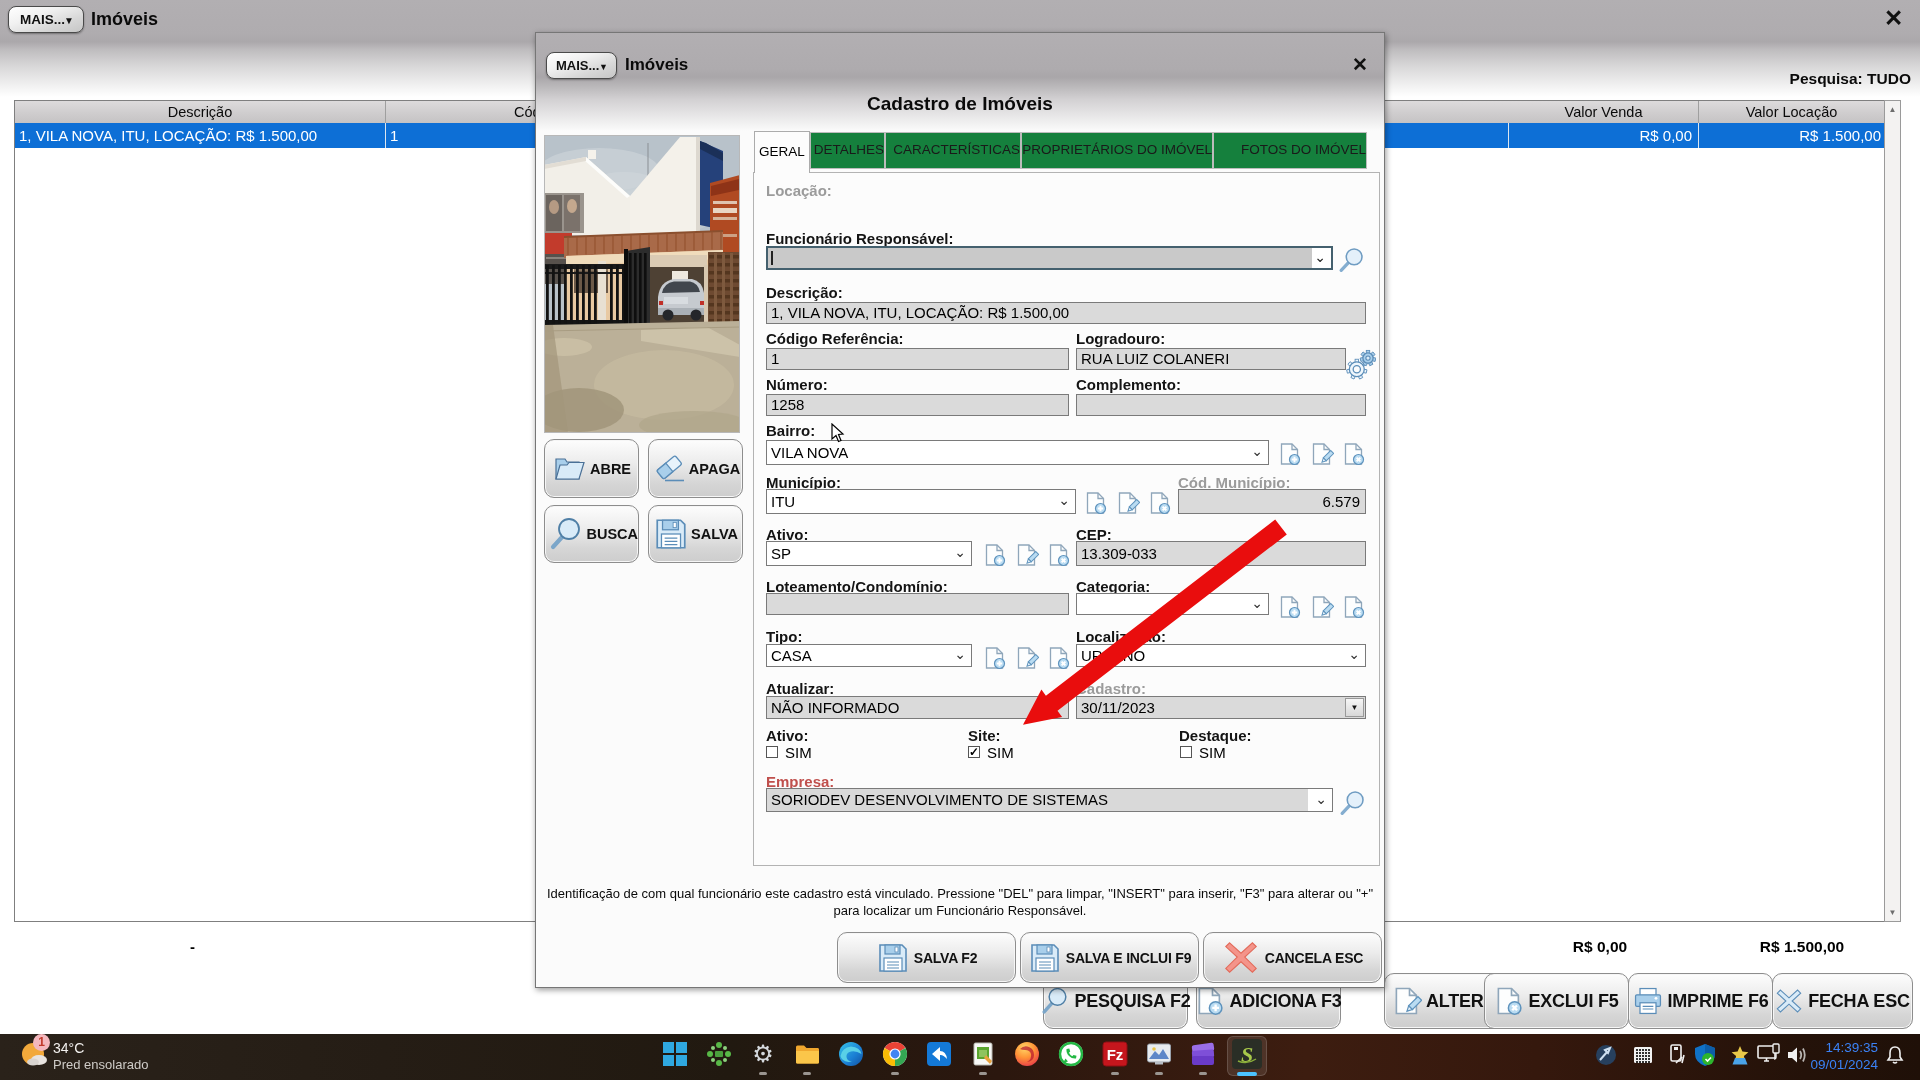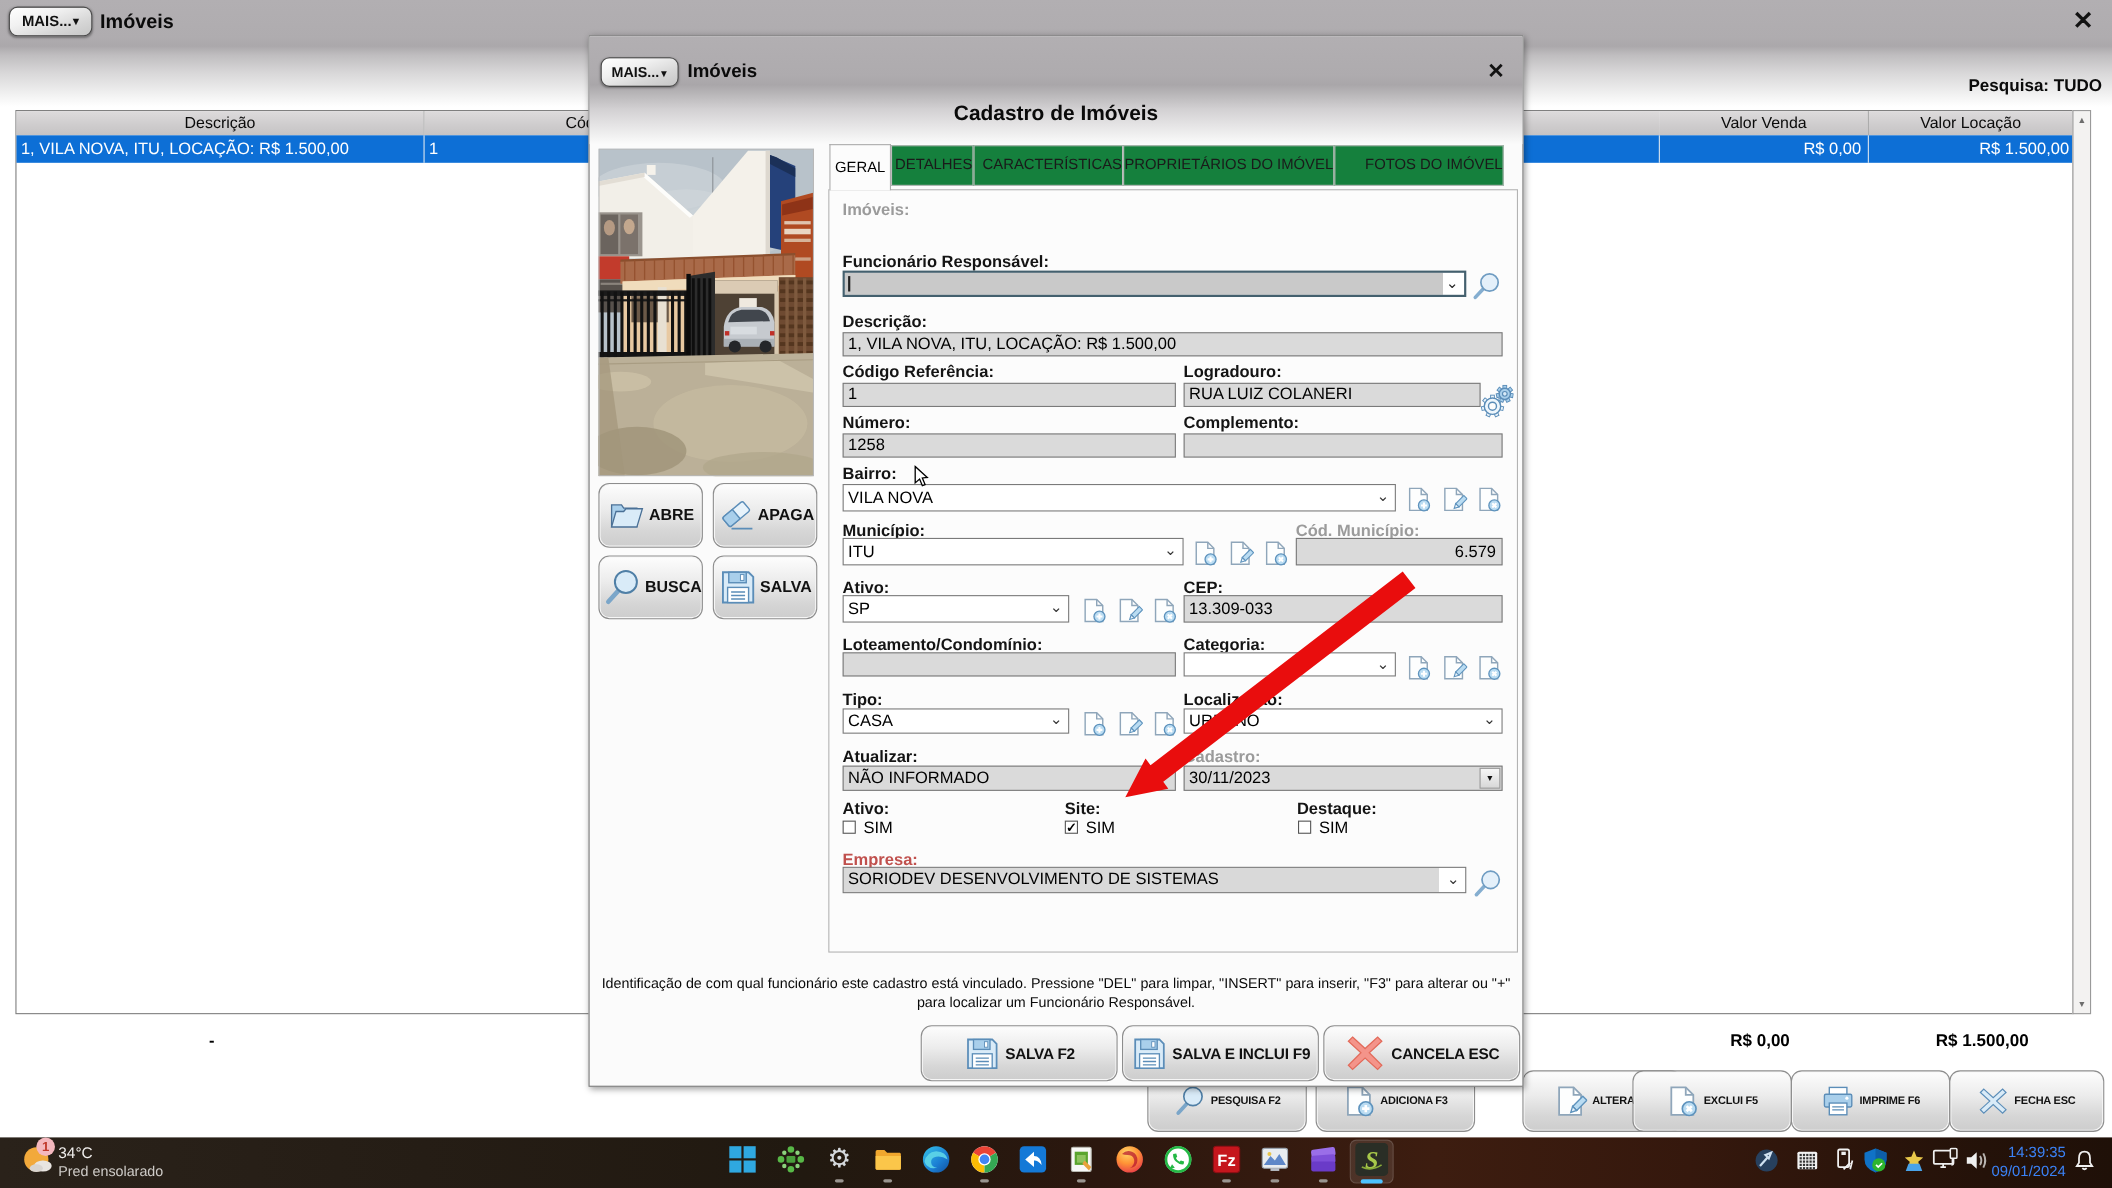--- a/index.html
+++ b/index.html
@@ -16,21 +16,21 @@
   .th { top:0; height:22px; background:linear-gradient(180deg,#dddbdc 0%,#cfcdce 55%,#c5c3c4 100%);
     border-right:1px solid #9f9f9f; color:#0a0a0a; font-size:14.5px; text-align:center; line-height:22px; }
   #selrow { top:22px; height:25px; background:#0d6fd6; }
   .selcell { color:#fff; font-size:15px; line-height:25px; border-right:1px solid #dce6ef; white-space:nowrap; }
   #sbar { left:1884px; top:100px; width:17px; height:822px; background:#f3f2f1; border:1px solid #9a9a9a; }
   .sarr { left:1px; width:13px; height:15px; color:#6d6d6d; font-size:8px; text-align:center; line-height:15px; }
   .gbtn { border:1px solid #8d8d8d; border-radius:10px;
     background:linear-gradient(180deg,#fdfdfd 0%,#ececec 40%,#d6d6d6 75%,#cdcdcd 100%);
     display:flex; align-items:center; justify-content:center; font-weight:bold; color:#111;
     box-shadow:inset 0 0 0 1px #f6f6f6; white-space:nowrap; }
-  .bbtn { top:973px; width:145px; height:56px; font-size:10px; letter-spacing:-0.2px; }
+  .bbtn { top:973px; width:145px; height:56px; font-size:18px; letter-spacing:-0.2px; }
   #modal { left:535px; top:32px; width:850px; height:956px; background:#fbfbfb;
     border:1px solid #767676; box-shadow:1px 2px 6px rgba(0,0,0,.4); }
   #modalhdr { left:0; top:0; width:848px; height:98px;
     background:linear-gradient(180deg,#b2afb2 0px,#aeabae 36px,#a9a6a9 44px,#bbb9bb 54px,#d2d0d2 66px,#e4e3e4 80px,#f3f3f3 92px,#fbfbfb 98px); }
   .tab { top:99px; height:37px; background:#15803d; border:1px solid #bcbcbc; color:#1a1a1a;
     font-size:13.5px; text-align:right; line-height:34px; white-space:nowrap; }
   #tabgeral { left:218px; top:98px; width:56px; height:42px; background:#fcfcfc; border:1px solid #ababab;
     border-bottom:none; z-index:3; line-height:40px; font-size:13.5px; text-align:center; }
   #fpanel { left:217px; top:139px; width:627px; height:694px; border:1px solid #b3b3b3; background:#fcfcfc; }
   .flabel { font-size:15px; font-weight:bold; color:#141414; white-space:nowrap; }
@@ -279,21 +279,21 @@
 <ellipse cx="150" cy="290" rx="55" ry="14" fill="#b2a78c" opacity="0.8"></ellipse>
 <line x1="0" y1="196" x2="196" y2="192" stroke="#a89c82" stroke-width="1"></line>
 <rect x="0.5" y="0.5" width="195" height="297" fill="none" stroke="#b8b8b8" stroke-width="1"></rect>
 </svg>
   <div class="abs tab" style="left:274px;width:75px;">DETALHES</div>
   <div class="abs tab" style="left:349px;width:136px;">CARACTERÍSTICAS</div>
   <div class="abs tab" style="left:485px;width:192px;">PROPRIETÁRIOS DO IMÓVEL</div>
   <div class="abs tab" style="left:677px;width:154px;">FOTOS DO IMÓVEL</div>
   <div class="abs" id="tabgeral">GERAL</div>
   <div class="abs" id="fpanel"></div>
-  <div class="abs flabel glabel" style="left:230px;top:149px;">Imóveis:</div>
+  <div class="abs flabel glabel" style="left:230px;top:149px;">Locação:</div>
 <div class="abs flabel " style="left:230px;top:197px;">Funcionário Responsável:</div>
 <div class="abs" style="left:230px;top:213px;width:567px;height:24px;border:2px solid #44606e;background:linear-gradient(to right,#c9c9c9 0,#c9c9c9 544px,#fff 544px);">
       <div class="abs" style="left:3px;top:3px;width:1.5px;height:14px;background:#222;"></div>
       <span class="chev" style="color:#222;">⌄</span>
     </div>
 <div class="abs" style="left:800px;top:213px;"><svg width="29" height="29" viewBox="0 0 29 29" style="">
         <g transform="scale(1.0357142857142858)">
 <line x1="5" y1="23.5" x2="12.5" y2="15.5" stroke="#85aed0" stroke-width="3.2" stroke-linecap="round"></line>
 <circle cx="17.5" cy="10.5" r="7.6" fill="#e4f0fa" stroke="#6f9cc2" stroke-width="1.5"></circle>
 </g>

